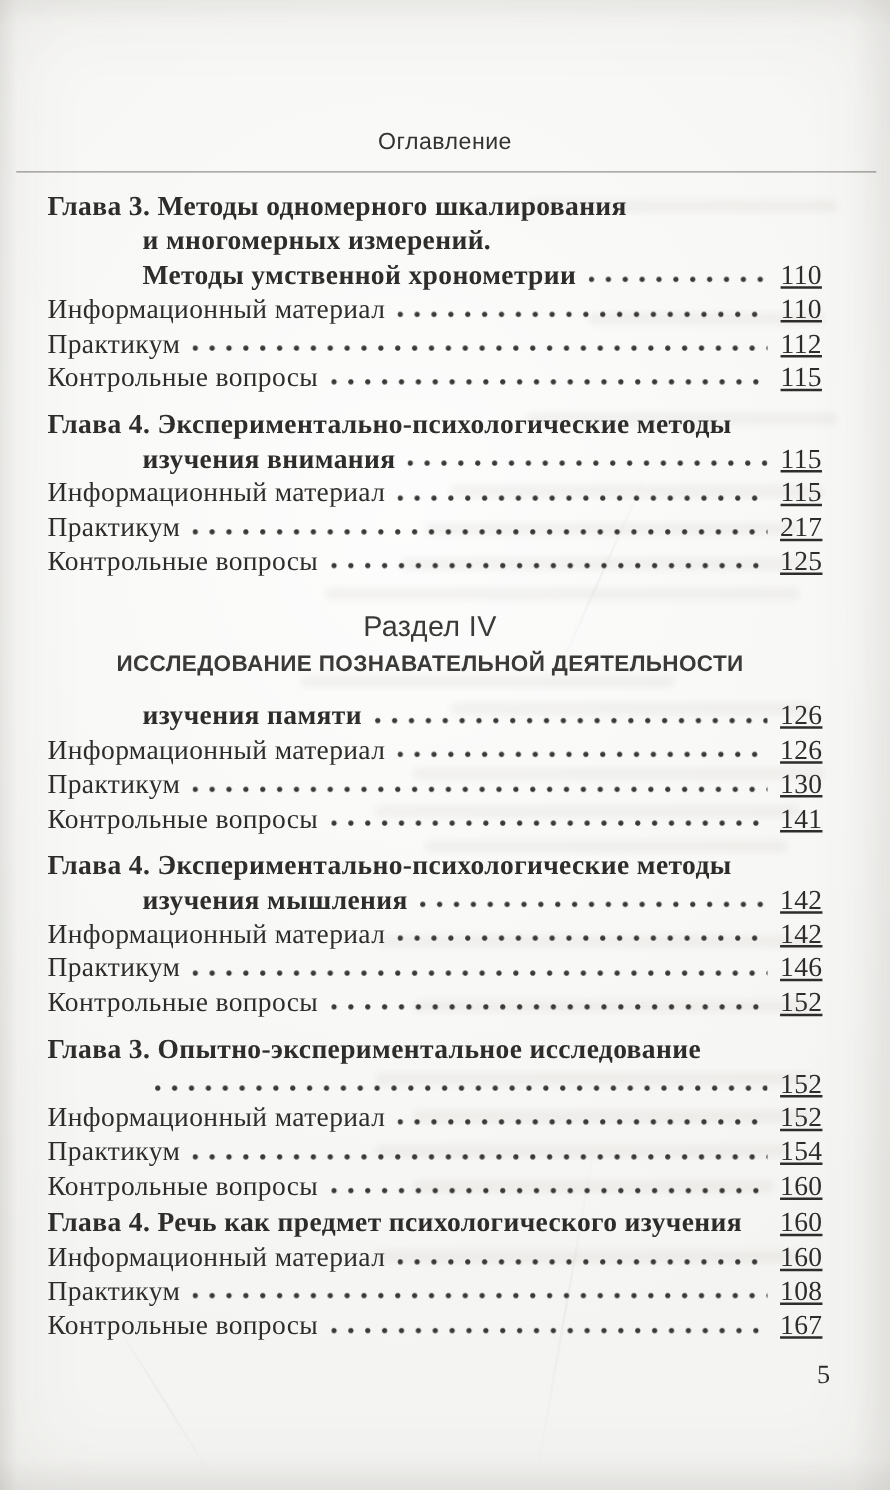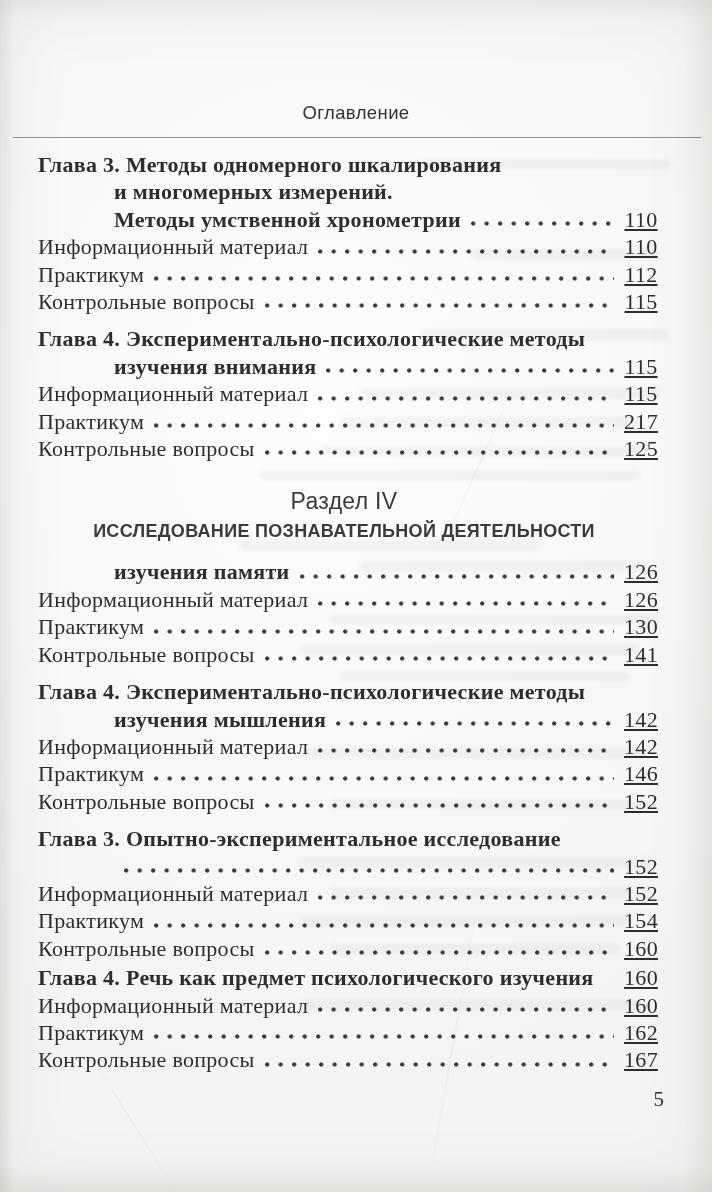--- a/index.html
+++ b/index.html
@@ -254,21 +254,21 @@
           <span class="pageno">160</span>
         </div>
         <div class="toc-row row-plain">
           <span class="toc-text">Информационный материал</span>
           <span class="leader"></span>
           <span class="pageno">160</span>
         </div>
         <div class="toc-row row-plain">
           <span class="toc-text">Практикум</span>
           <span class="leader"></span>
-          <span class="pageno">162</span>
+          <span class="pageno">108</span>
         </div>
         <div class="toc-row row-plain">
           <span class="toc-text">Контрольные вопросы</span>
           <span class="leader"></span>
           <span class="pageno">167</span>
         </div>
       </div>
     </main>
 
   <div class="page-footer">5</div>

